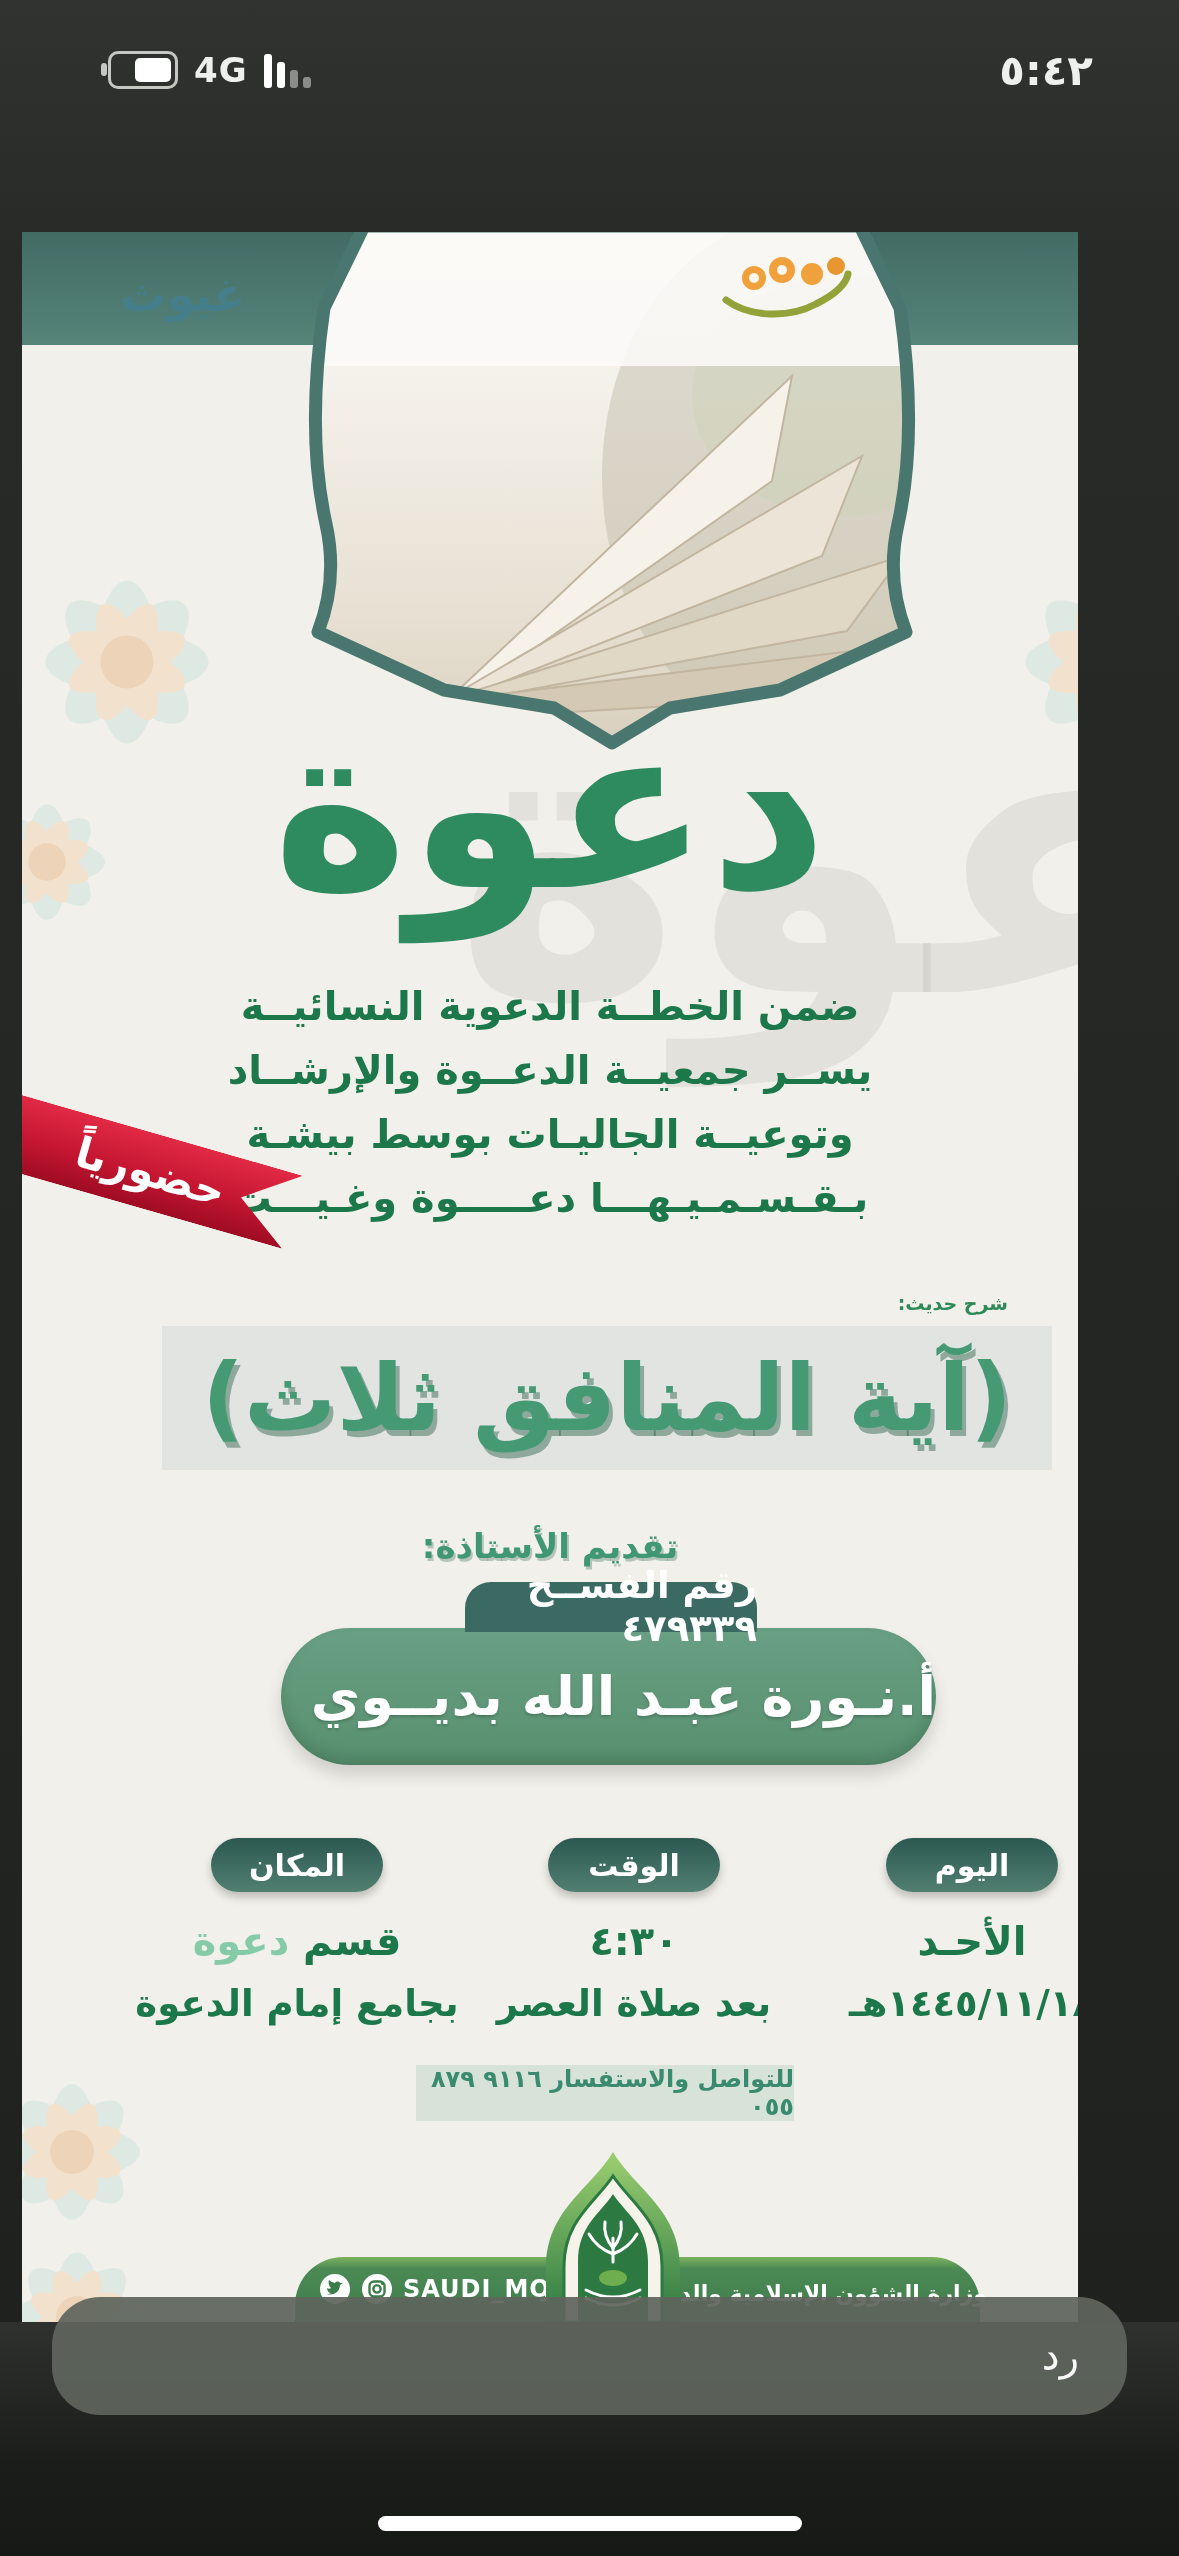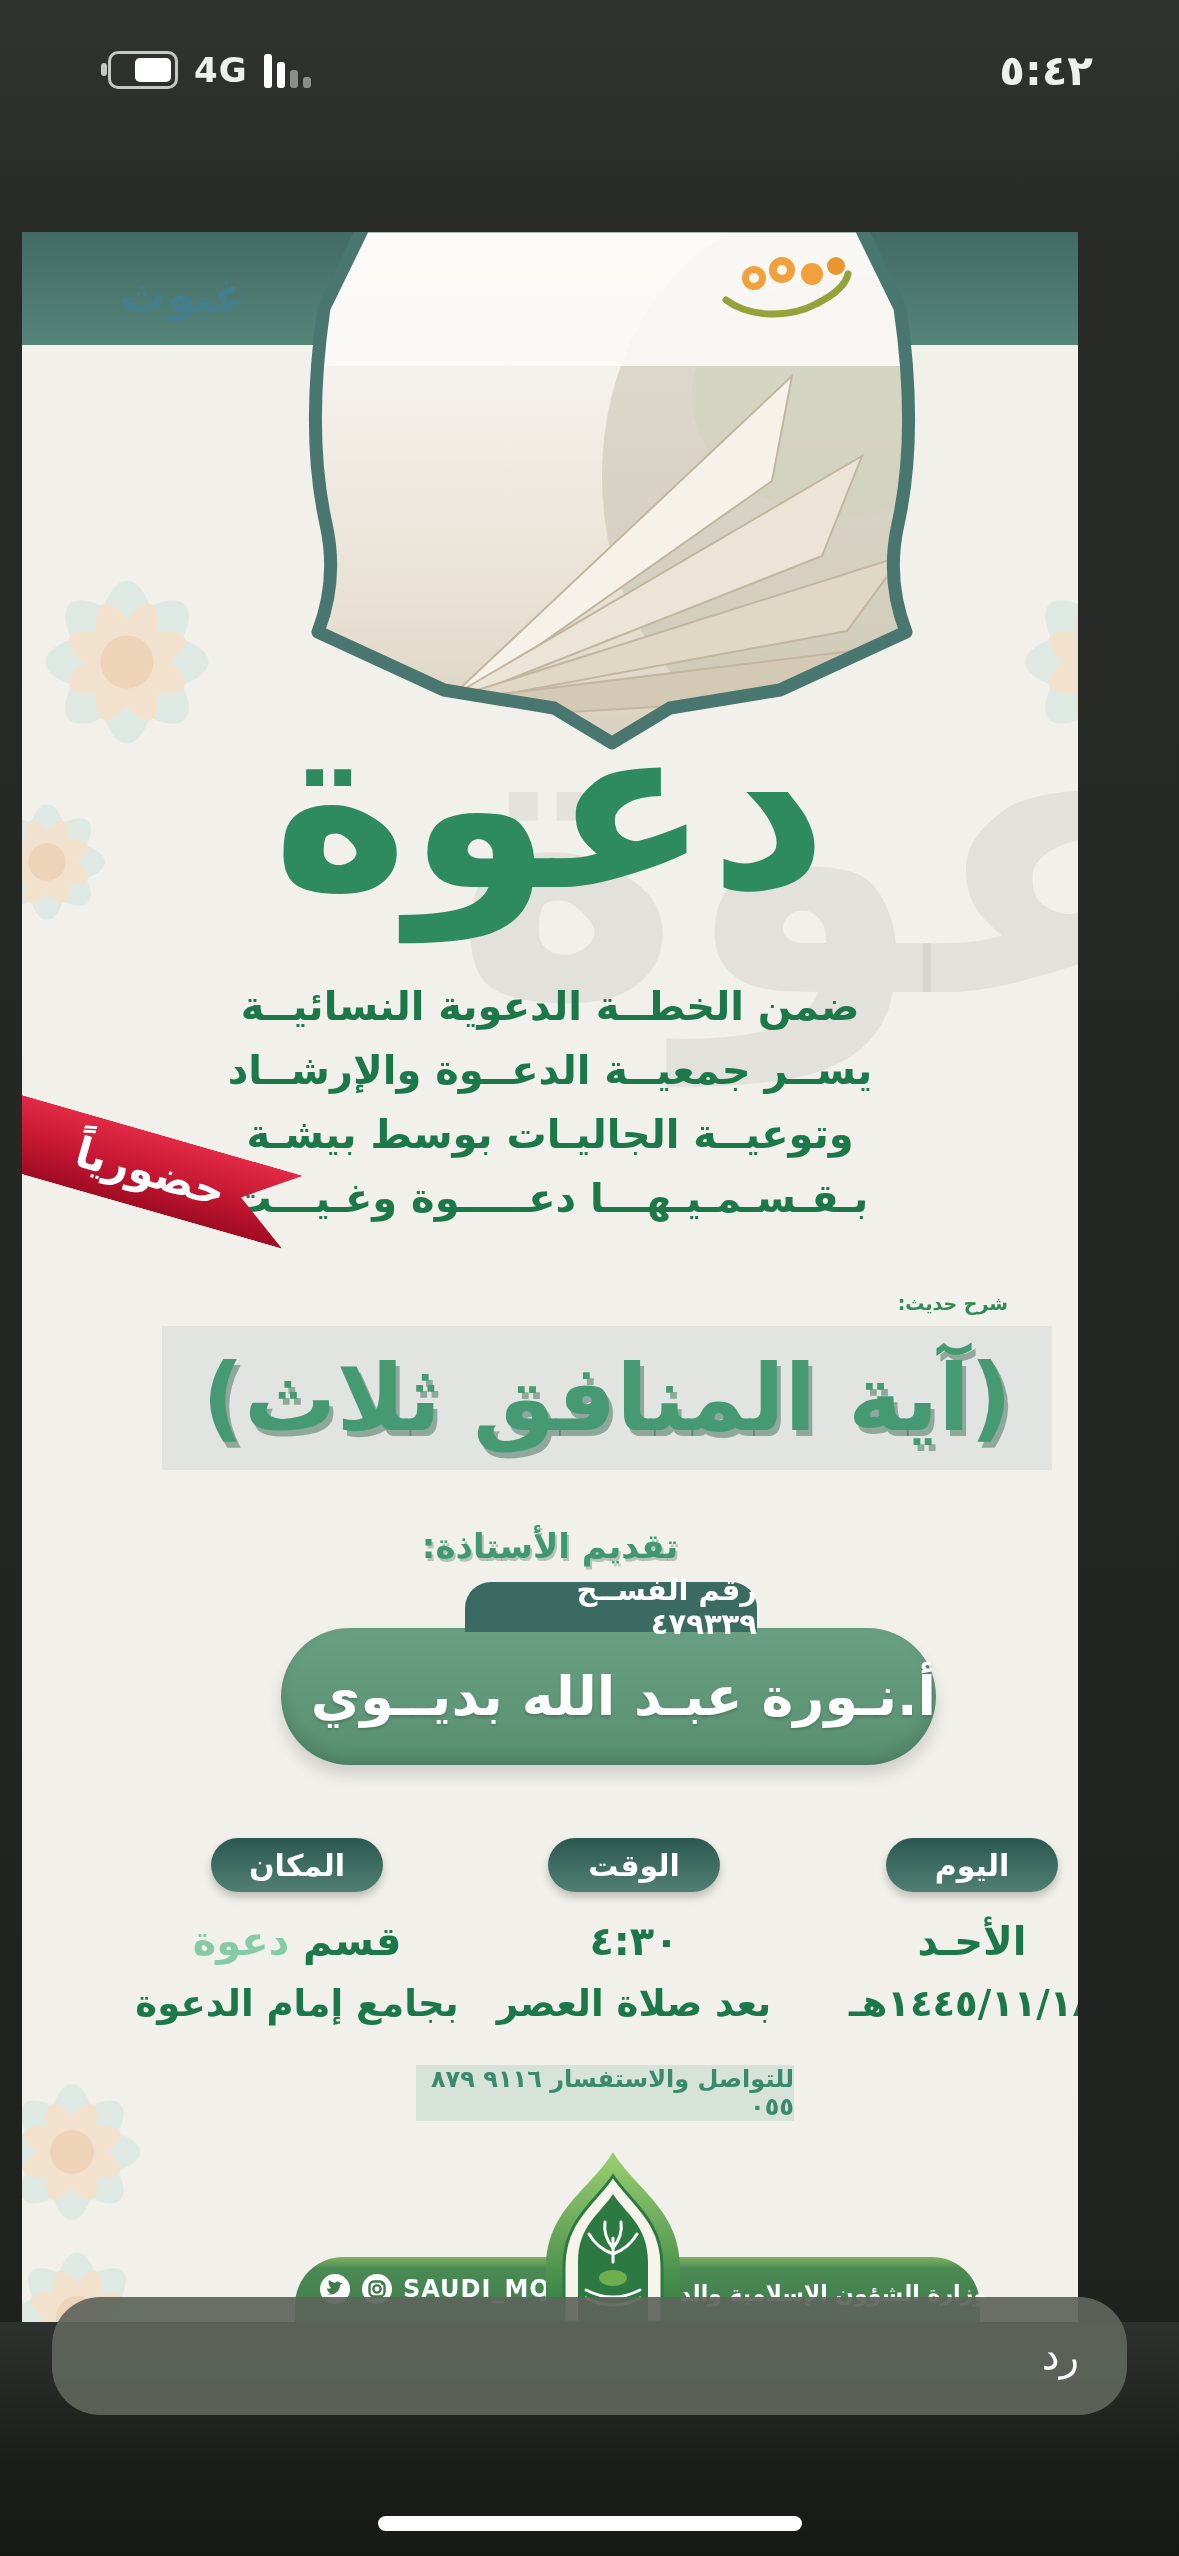--- a/index.html
+++ b/index.html
@@ -43,21 +43,21 @@
     box-shadow:6px 10px 14px rgba(90,10,22,.35);
     display:flex;align-items:center;justify-content:center;z-index:6;}
   .ribbon span{color:#fff;font-weight:700;font-size:42px;padding-left:40px;}
   
   .sharh{position:absolute;right:70px;top:1060px;font-size:19px;font-weight:700;color:#2e8a58;z-index:4;}
   .titlebox{position:absolute;left:140px;top:1094px;width:890px;height:144px;background:#e2e4e1;z-index:3;
     display:flex;align-items:center;justify-content:center;}
   .titlebox .t{font-size:92px;font-weight:700;color:#459a74;text-shadow:4px 6px 0 rgba(40,95,70,.45);}
   .presenter-label{position:absolute;left:0;right:0;top:1294px;text-align:center;font-size:34px;font-weight:700;color:#3f9773;text-shadow:2px 3px 0 rgba(40,95,70,.30);}
   .permit{position:absolute;left:443px;top:1350px;width:292px;height:50px;background:#3a6a61;border-radius:26px 26px 0 0;
-    display:flex;align-items:center;justify-content:center;color:#fff;font-size:29px;font-weight:700;z-index:4;}
+    display:flex;align-items:center;justify-content:center;color:#fff;font-size:37px;font-weight:700;z-index:4;}
   .namebox{position:absolute;left:259px;top:1396px;width:655px;height:137px;border-radius:72px;
     background:linear-gradient(180deg,#699f83,#57906f);box-shadow:0 10px 16px rgba(0,0,0,.14),inset 0 -8px 14px rgba(0,0,0,.12);
     display:flex;align-items:center;z-index:3;}
   .namebox .n{color:#fff;font-size:54px;font-weight:700;text-shadow:0 2px 3px rgba(0,0,0,.18);}
   
   .col{position:absolute;top:1606px;width:340px;text-align:center;z-index:3;}
   .col.day{left:780px;} .col.time{left:442px;} .col.place{left:105px;}
   .pill{margin:0 auto;width:172px;height:54px;border-radius:27px;background:linear-gradient(180deg,#2b5951,#517f71);
     box-shadow:0 5px 9px rgba(0,0,0,.22);display:flex;align-items:center;justify-content:center;color:#fff;font-size:30px;font-weight:700;}
   .il1{margin-top:26px;font-size:40px;font-weight:700;color:#1c784a;}

